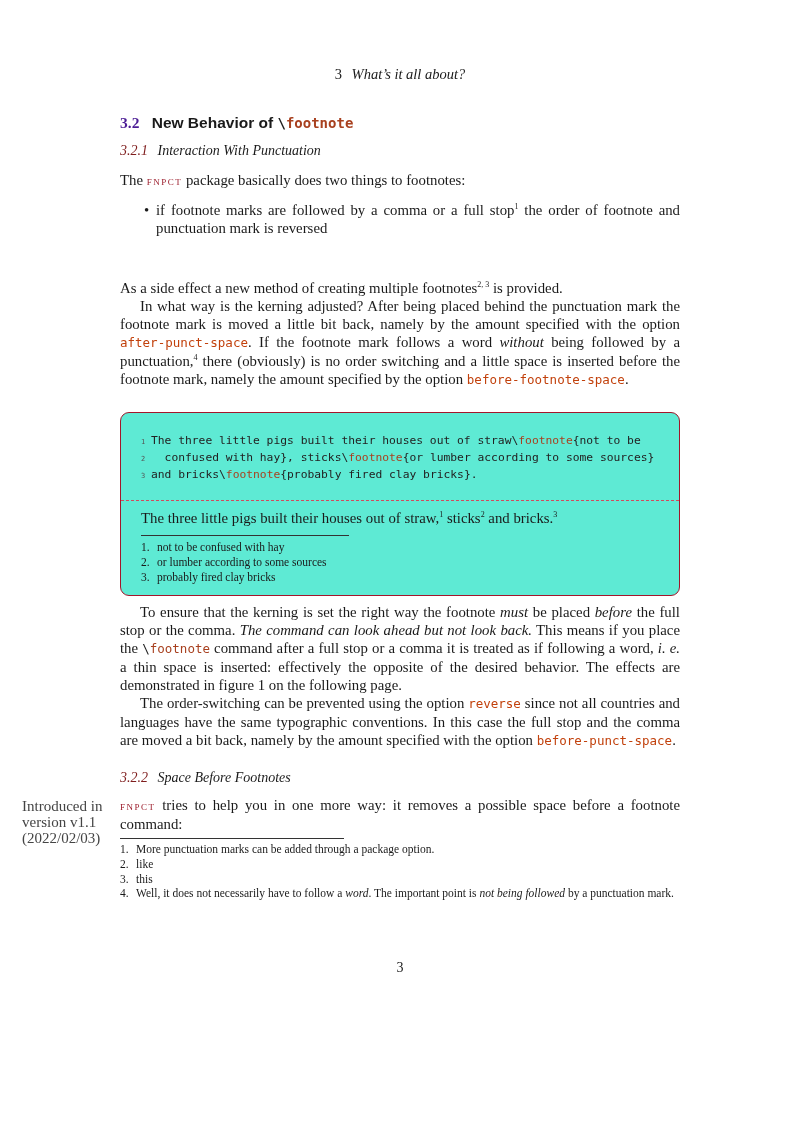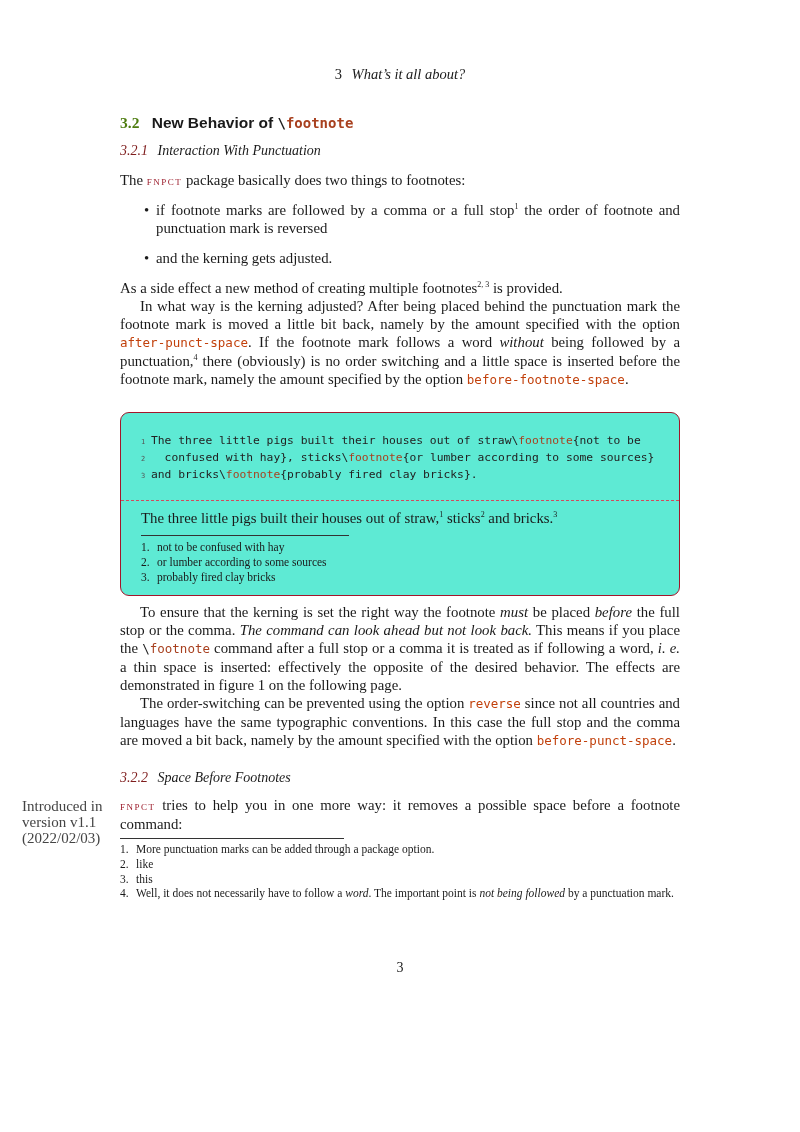--- a/index.html
+++ b/index.html
@@ -12,21 +12,21 @@
     .running-head {
       position: absolute; top: 66px; left: 0; width: 800px; text-align: center;
       font-style: italic; font-size: 14.5px;
     }
     .running-head .num { font-style: normal; margin-right: 6px; }
     .body { position: absolute; left: 120px; width: 560px; font-size: 14.8px; line-height: 18px; }
     .sec-title {
       position: absolute; left: 120px; top: 114px; font-weight: bold; font-size: 15.5px;
       font-family: "Liberation Sans", "DejaVu Sans", sans-serif;
     }
-    .sec-title .secnum { color: #4d7c0f; margin-right: 8px; font-family: "Liberation Serif", serif; }
+    .sec-title .secnum { color: #4c1d95; margin-right: 8px; font-family: "Liberation Serif", serif; }
     .sec-title .cmd { font-family: "DejaVu Sans Mono", monospace; font-size: 14px; }
     .sec-title .cmd .bs { color: #1a1a1a; }
     .sec-title .cmd .kw { color: #a8401f; }
     .subsec {
       position: absolute; left: 120px; font-style: italic; font-size: 14px;
     }
     .subsec .secnum { color: #7f1d1d; margin-right: 6px; }
     .sc { color: #9b1b2a; font-variant: small-caps; letter-spacing: 1.5px; font-size: 13px; }
     .opt { font-family: "DejaVu Sans Mono", monospace; color: #c2410c; font-size: 12.5px; }
     .cmdref { font-family: "DejaVu Sans Mono", monospace; font-size: 12.5px; }
@@ -81,21 +81,20 @@
     <p>
       <span>The</span>
       <span class="sc">fnpct</span>
       <span>package basically does two things to footnotes:</span>
     </p>
   </div>
 
   <div class="body" style="top:201px;">
     <ul class="bullets">
       <li><span>if footnote marks are followed by a comma or a full stop</span><sup>1</sup><span> the order of footnote and punctuation mark is reversed</span></li>
-      <li style="margin-top:12px;"><span>and the kerning gets adjusted.</span></li>
     </ul>
   </div>
 
   <div class="body" style="top:279px;">
     <p><span>As a side effect a new method of creating multiple footnotes</span><sup>2, 3</sup><span> is provided.</span></p>
     <p class="indent"><span>In what way is the kerning adjusted? After being placed behind the punctuation mark the footnote mark is moved a little bit back, namely by the amount specified with the option </span><span class="opt">after-punct-space</span><span>. If the footnote mark follows a word </span><em>without</em><span> being followed by a punctuation,</span><sup>4</sup><span> there (obviously) is no order switching and a little space is inserted before the footnote mark, namely the amount specified by the option </span><span class="opt">before-footnote-space</span><span>.</span></p>
   </div>
 
   <div class="example-box">
     <div class="code"><div><span class="ln">1</span><span>The three little pigs built their houses out of straw\</span><span class="kw">footnote</span><span>{not to be</span></div><div><span class="ln">2</span><span>  confused with hay}, sticks\</span><span class="kw">footnote</span><span>{or lumber according to some sources}</span></div><div><span class="ln">3</span><span>and bricks\</span><span class="kw">footnote</span><span>{probably fired clay bricks}.</span></div></div>

